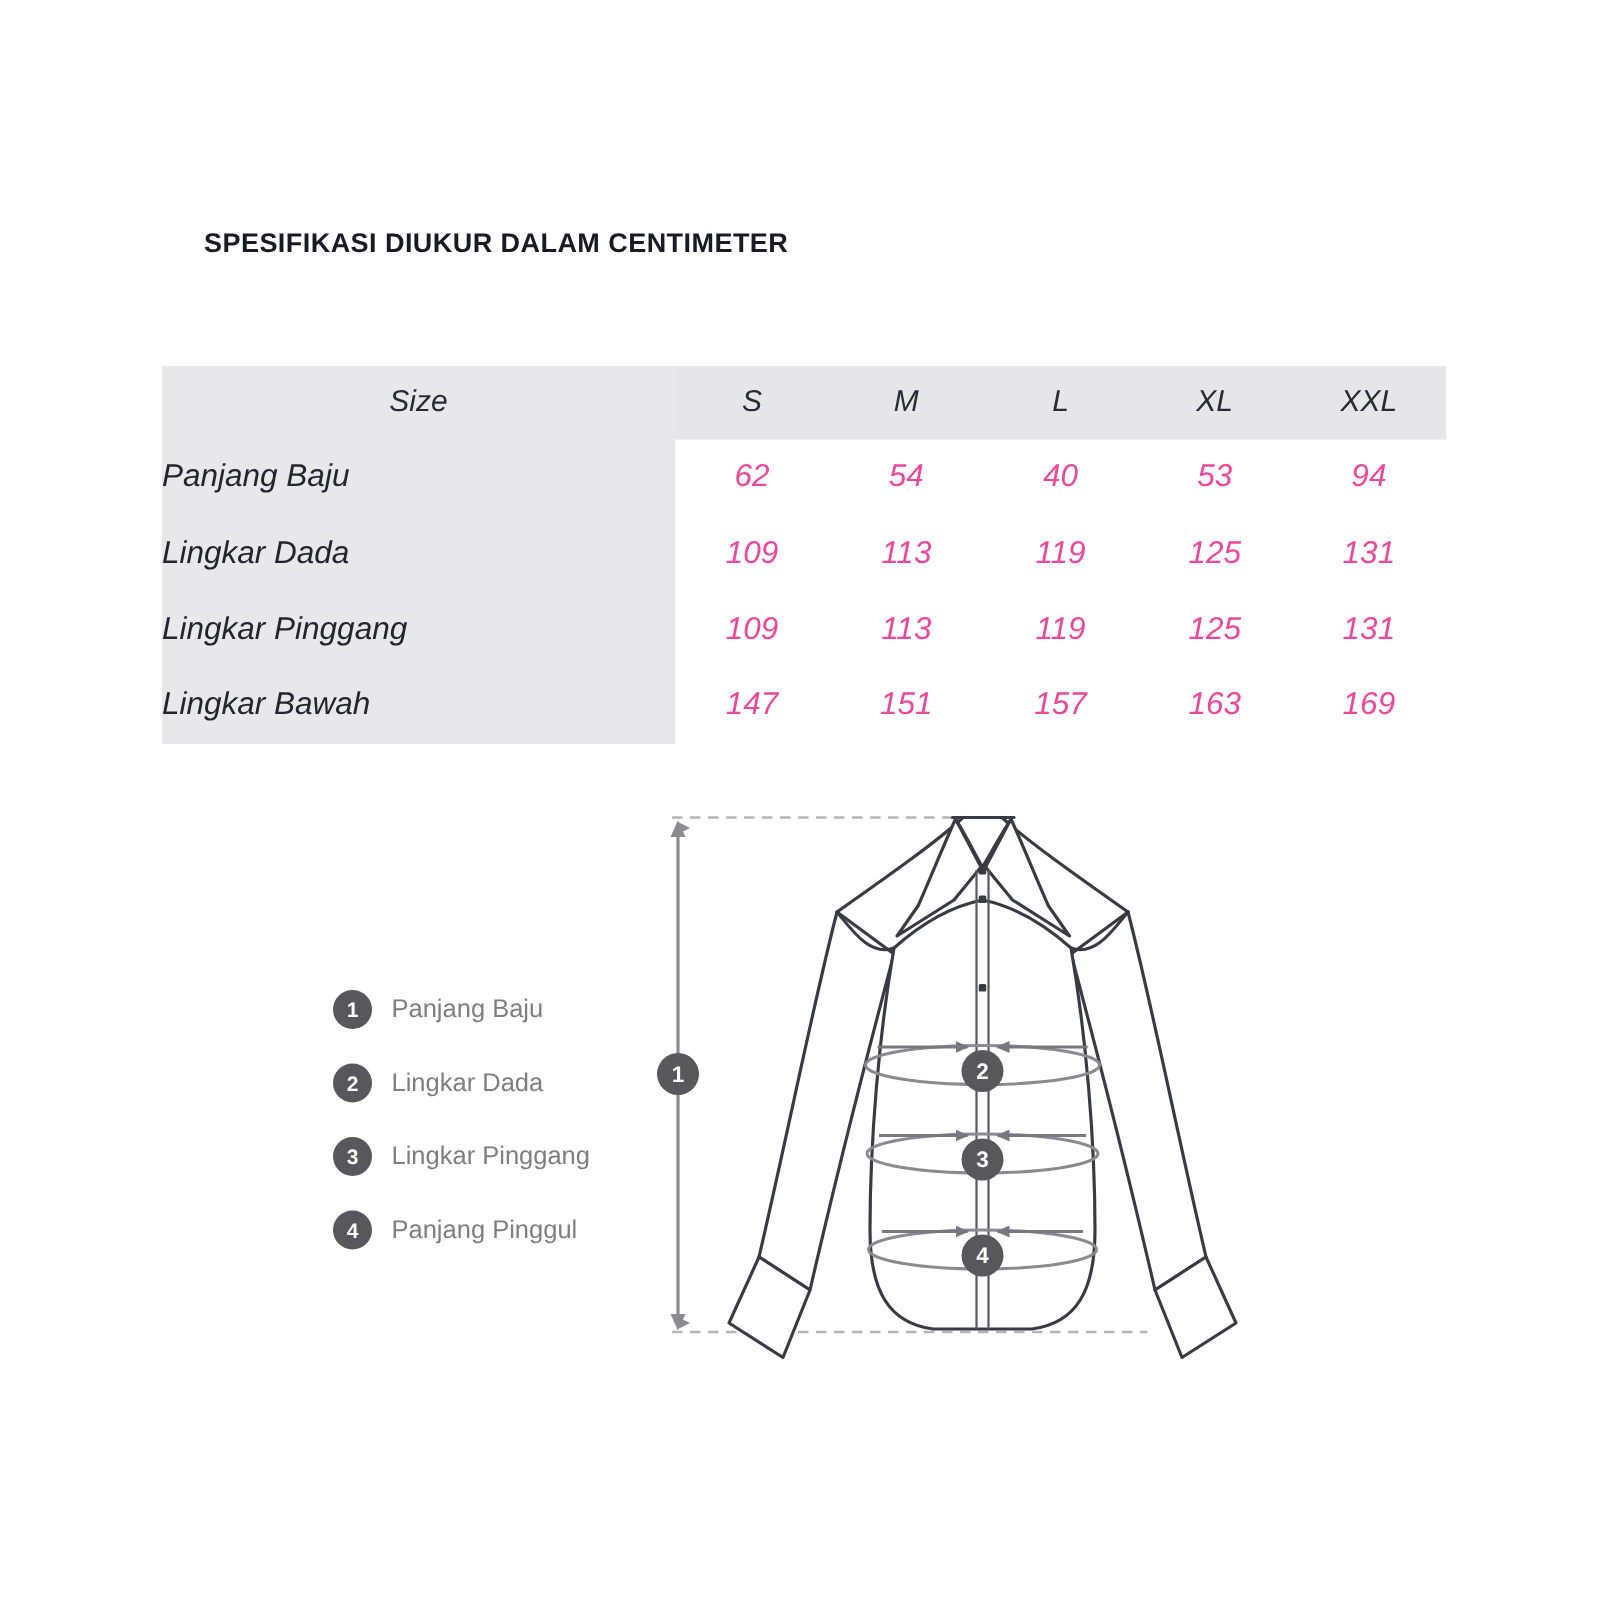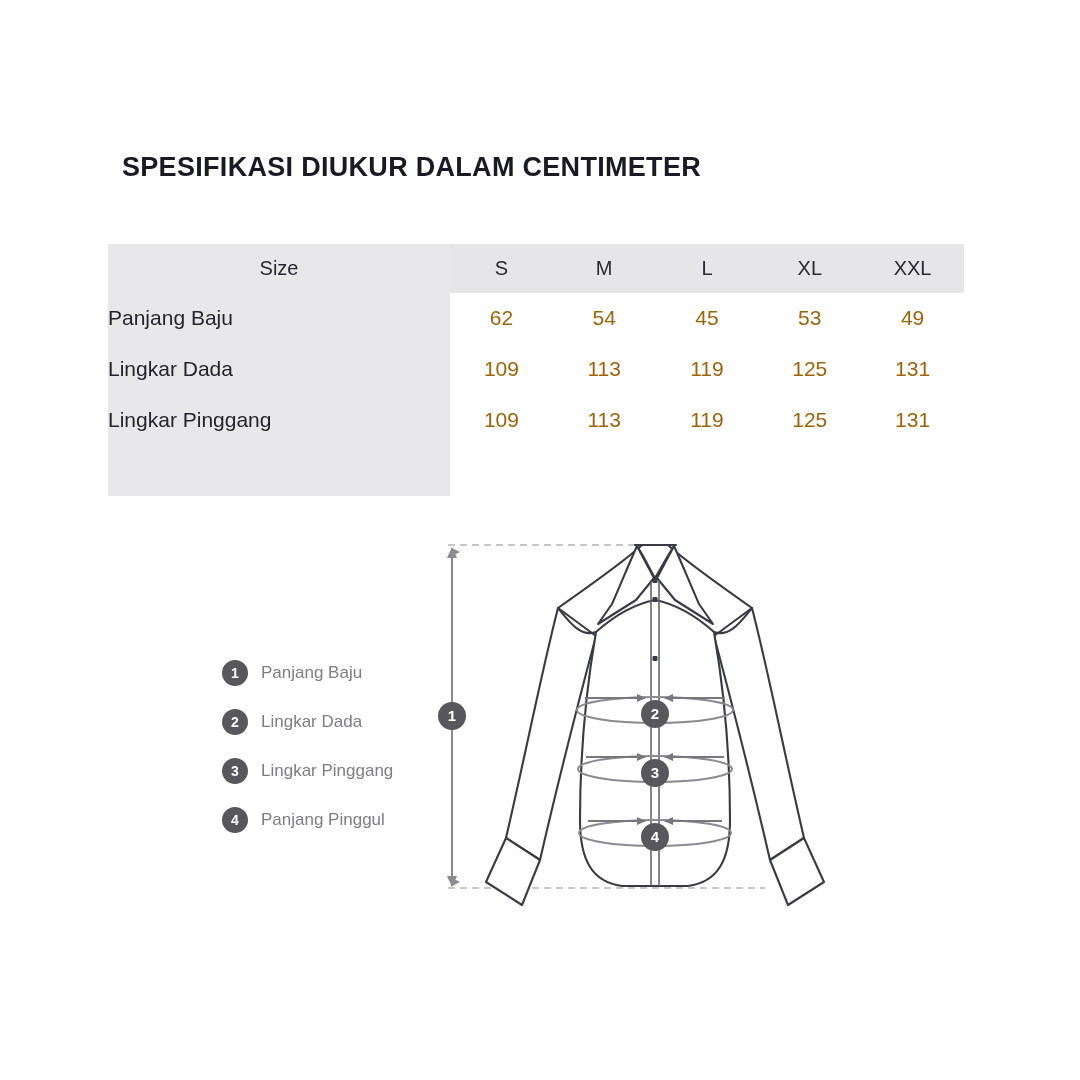--- a/index.html
+++ b/index.html
@@ -12,23 +12,23 @@
     background: #ffffff;
     font-family: "Liberation Sans", sans-serif;
     position: relative;
     overflow: hidden;
     -webkit-font-smoothing: antialiased;
   }
 
   
   .page-title {
     position: absolute;
-    left: 122px;
+    left: 136px;
     top: 152px;
-    font-size: 27px;
+    font-size: 18px;
     font-weight: bold;
     letter-spacing: 0.3px;
     color: #1a1a24;
     white-space: nowrap;
   }
 
   
   .size-table-wrap {
     position: absolute;
     left: 108px;
@@ -60,20 +60,21 @@
     border-collapse: collapse;
     width: 856px;
     table-layout: fixed;
   }
   table.size-table th,
   table.size-table td {
     padding: 0;
     margin: 0;
     border: none;
     background: transparent;
+    font-style: italic;
   }
   .col-label { width: 342px; }
   .col-size  { width: 102.8px; }
 
   tr.header-row { height: 49px; }
   tr.data-row   { height: 50.7px; }
 
   th.size-head-label {
     text-align: center;
     font-size: 20px;
@@ -92,21 +93,21 @@
     text-align: left;
     font-size: 21px;
     color: #24242c;
     padding-left: 12px;
     box-sizing: border-box;
     white-space: nowrap;
   }
   td.row-value {
     text-align: center;
     font-size: 21px;
-    color: #a16207;
+    color: #ec4899;
   }
 
   
   .legend {
     position: absolute;
     left: 222px;
     top: 648px;
     width: 240px;
   }
   .legend-item {
@@ -171,39 +172,47 @@
         <th class="size-head-col">L</th>
         <th class="size-head-col">XL</th>
         <th class="size-head-col">XXL</th>
       </tr>
     </thead>
     <tbody>
       <tr class="data-row">
         <td class="row-label">Panjang Baju</td>
         <td class="row-value">62</td>
         <td class="row-value">54</td>
-        <td class="row-value">45</td>
+        <td class="row-value">40</td>
         <td class="row-value">53</td>
-        <td class="row-value">49</td>
+        <td class="row-value">94</td>
       </tr>
       <tr class="data-row">
         <td class="row-label">Lingkar Dada</td>
         <td class="row-value">109</td>
         <td class="row-value">113</td>
         <td class="row-value">119</td>
         <td class="row-value">125</td>
         <td class="row-value">131</td>
       </tr>
       <tr class="data-row">
         <td class="row-label">Lingkar Pinggang</td>
         <td class="row-value">109</td>
         <td class="row-value">113</td>
         <td class="row-value">119</td>
         <td class="row-value">125</td>
         <td class="row-value">131</td>
+      </tr>
+      <tr class="data-row">
+        <td class="row-label">Lingkar Bawah</td>
+        <td class="row-value">147</td>
+        <td class="row-value">151</td>
+        <td class="row-value">157</td>
+        <td class="row-value">163</td>
+        <td class="row-value">169</td>
       </tr>
     </tbody>
   </table>
 </div>
 
 <div class="legend">
   <div class="legend-item">
     <div class="legend-badge">1</div>
     <div class="legend-text">Panjang Baju</div>
   </div>

